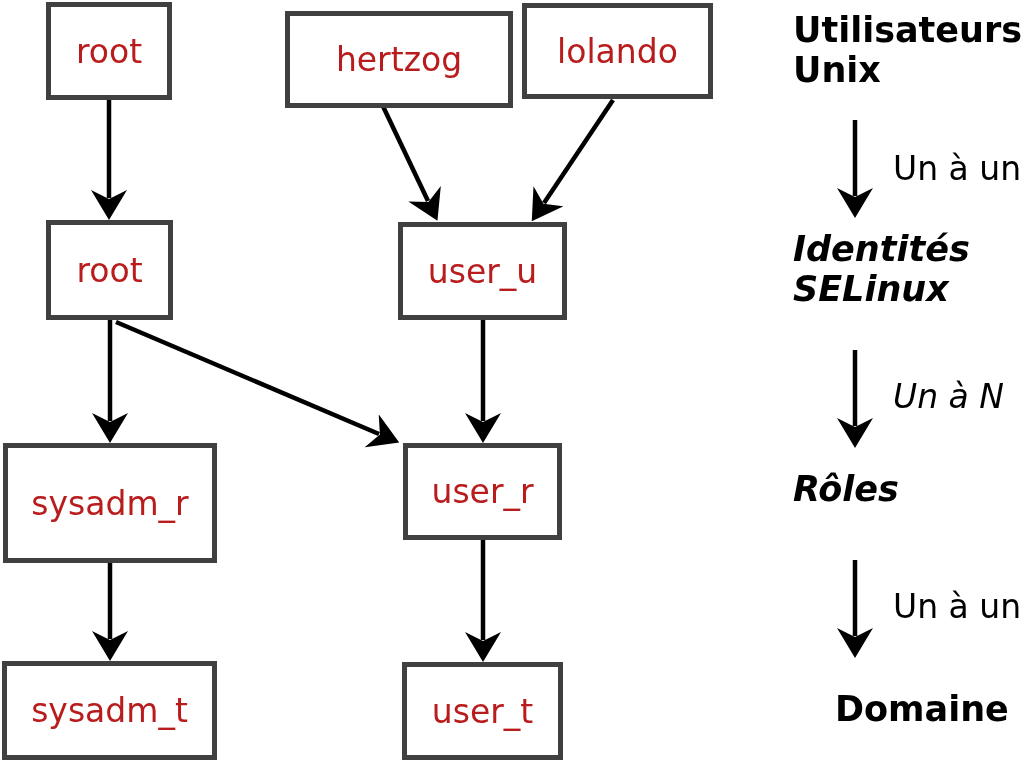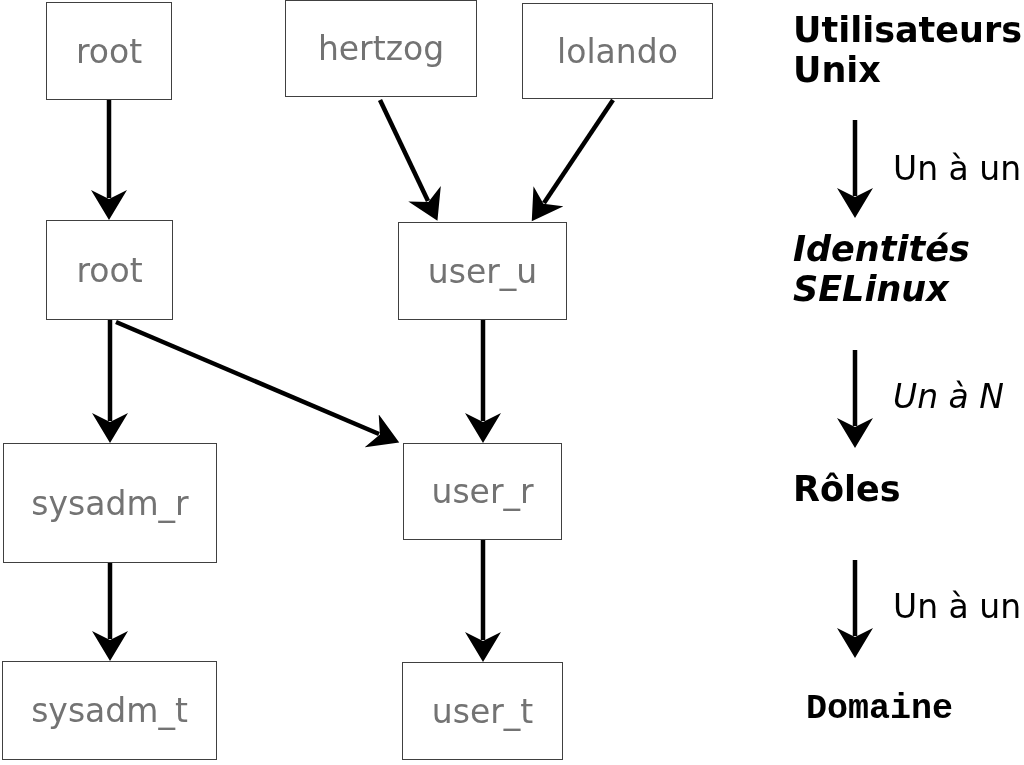--- a/index.html
+++ b/index.html
@@ -17,60 +17,60 @@
   }
   #arrow-layer {
     position: absolute;
     left: 0; top: 0;
     width: 1024px;
     height: 765px;
   }
   .node {
     position: absolute;
     box-sizing: border-box;
-    border: 1px solid #404040;
+    border: 5px solid #404040;
     background: #ffffff;
     display: flex;
     align-items: center;
     justify-content: center;
     font-size: 33px;
-    color: #737373;
+    color: #b91c1c;
     white-space: nowrap;
   }
   .legend-title {
     position: absolute;
     font-size: 35px;
     font-weight: bold;
     color: #000000;
     line-height: 40px;
     white-space: nowrap;
   }
   .relation-label {
     position: absolute;
     font-size: 33px;
     font-weight: normal;
     color: #000000;
     line-height: 40px;
     white-space: nowrap;
   }
   
   #n-unix-root    { left: 46px;  top: 2px;   width: 126px; height: 98px; }
-  #n-hertzog      { left: 285px; top: 0;   width: 192px; height: 97px; }
+  #n-hertzog      { left: 285px; top: 11px;   width: 228px; height: 97px; }
   #n-lolando      { left: 522px; top: 3px;   width: 191px; height: 96px; }
   #n-selinux-root { left: 46px;  top: 220px; width: 127px; height: 100px; }
   #n-user-u       { left: 398px; top: 222px; width: 169px; height: 98px; }
   #n-sysadm-r     { left: 3px;   top: 443px; width: 214px; height: 120px; }
   #n-user-r       { left: 403px; top: 443px; width: 159px; height: 97px; }
   #n-sysadm-t     { left: 2px;   top: 661px; width: 215px; height: 99px; }
   #n-user-t       { left: 402px; top: 662px; width: 161px; height: 98px; }
   
   #lg-level-1 { left: 793px; top: 10px;  }
   #lg-level-2 { left: 793px; top: 229px; font-style: italic; }
-  #lg-level-3 { left: 793px; top: 469px; }
-  #lg-level-4 { left: 806px; top: 689px; font-family: Liberation Mono, monospace; }
+  #lg-level-3 { left: 793px; top: 469px; font-style: italic; }
+  #lg-level-4 { left: 835px; top: 689px; }
   #lg-rel-1   { left: 893px; top: 149px; }
   #lg-rel-2   { left: 893px; top: 377px; font-style: italic; }
   #lg-rel-3   { left: 893px; top: 587px; }
 </style>
 </head>
 <body>
 
 <div id="canvas">
 
   <svg id="arrow-layer" viewBox="0 0 1024 765" xmlns="http://www.w3.org/2000/svg">

